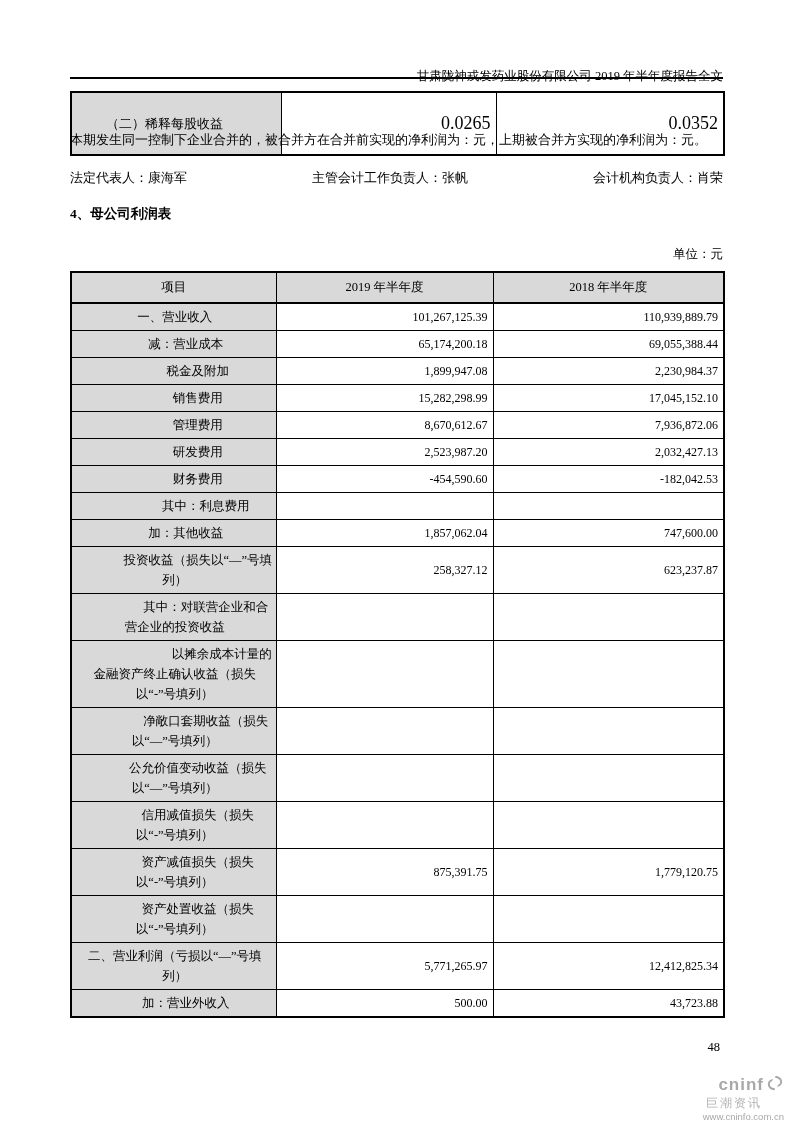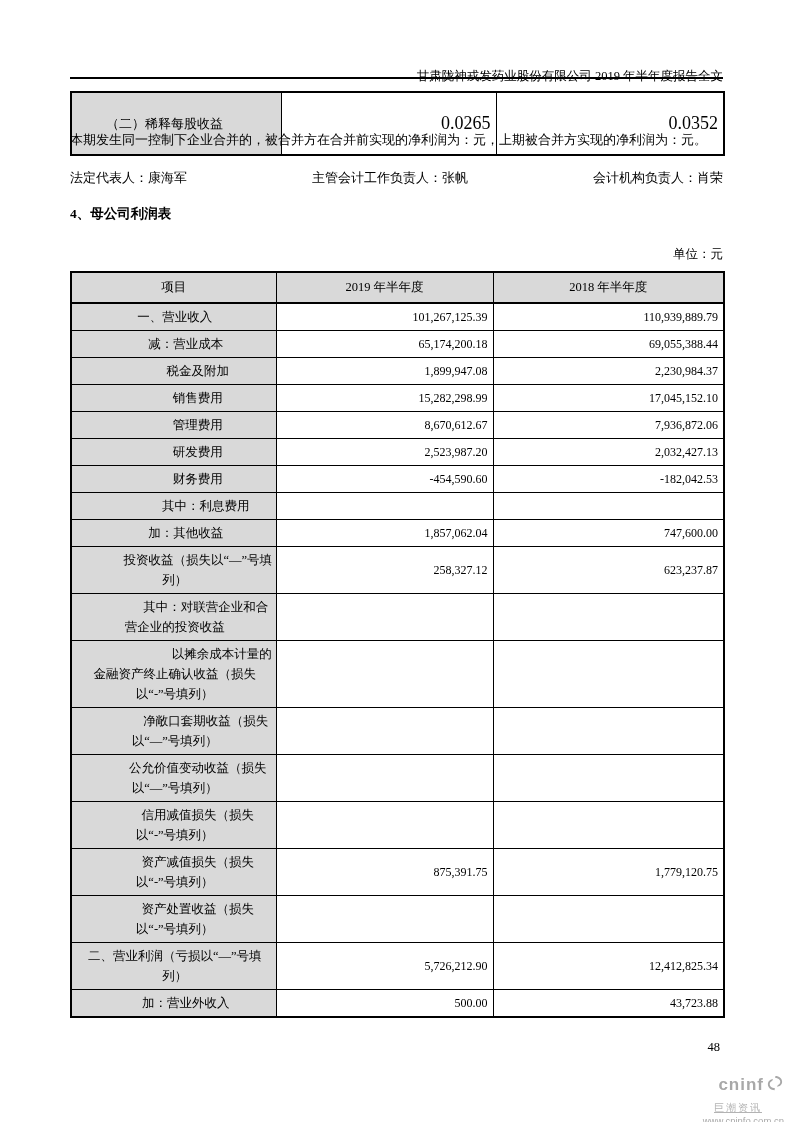--- a/index.html
+++ b/index.html
@@ -35,21 +35,21 @@
   .ind0{text-indent:0;}
   .ind1{text-indent:22px;margin-left:39px;}
   .ind2{text-indent:46px;}
   .ind3{text-indent:62px;}
   .ind4{text-indent:94px;}
   
   .page-number{position:absolute;left:70px;top:1040px;width:650px;text-align:right;font-size:12.5px;}
   .footer-logo{position:absolute;right:9px;top:1074px;text-align:right;color:#a8a8a8;font-family:"Liberation Sans","DejaVu Sans",sans-serif;line-height:1;}
   .logo-row{display:flex;align-items:center;justify-content:flex-end;gap:2px;}
   .logo-brand{font-size:17px;font-weight:bold;letter-spacing:1px;color:#a8a8a8;}
-  .logo-cn{font-size:10px;letter-spacing:2px;margin-top:8px;margin-right:22px;color:#b3b3b3;text-decoration:underline;}
+  .logo-cn{font-size:12px;letter-spacing:2px;margin-top:2px;margin-right:22px;color:#b3b3b3;}
   .logo-url{font-size:9.5px;margin-top:3px;color:#a8a8a8;}
 </style>
 </head>
 <body>
 
 <div class="doc-header">甘肃陇神戎发药业股份有限公司 2019 年半年度报告全文</div>
 <div class="header-rule"></div>
 
 <table class="eps-table">
   <colgroup>
@@ -171,21 +171,21 @@
         <td class="num">875,391.75</td>
         <td class="num">1,779,120.75</td>
       </tr>
       <tr>
         <td class="lbl ind2">资产处置收益（损失以“-”号填列）</td>
         <td class="num"></td>
         <td class="num"></td>
       </tr>
       <tr>
         <td class="lbl ind0">二、营业利润（亏损以“—”号填列）</td>
-        <td class="num">5,726,212.90</td>
+        <td class="num">5,771,265.97</td>
         <td class="num">12,412,825.34</td>
       </tr>
       <tr>
         <td class="lbl ind1">加：营业外收入</td>
         <td class="num">500.00</td>
         <td class="num">43,723.88</td>
       </tr>
     </tbody>
 </table>
 

